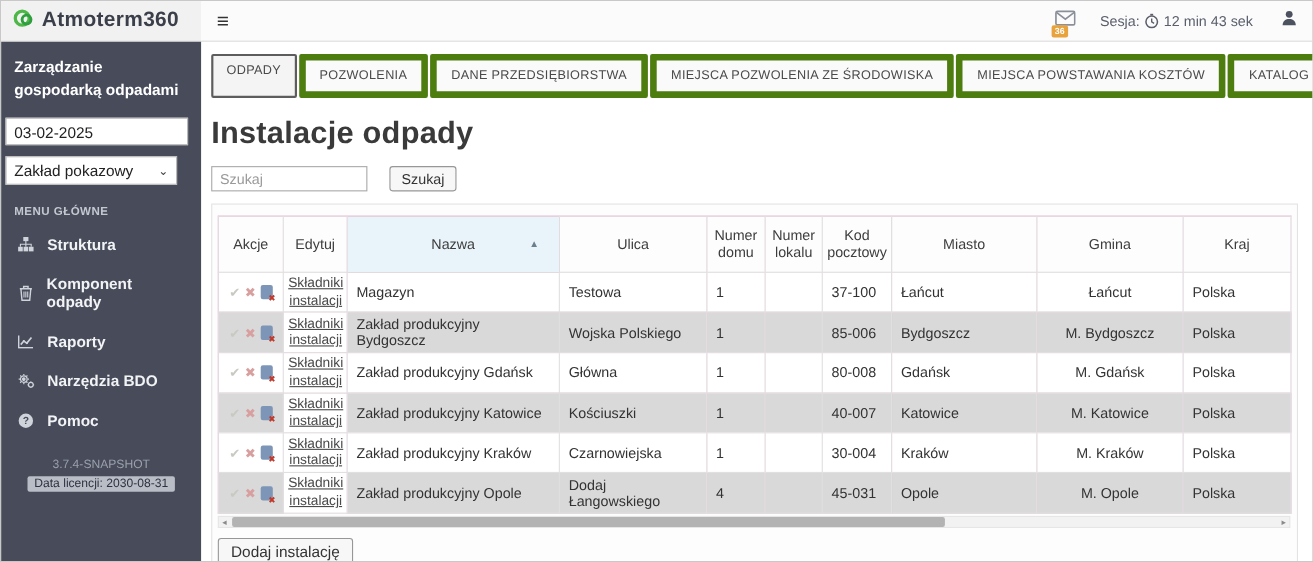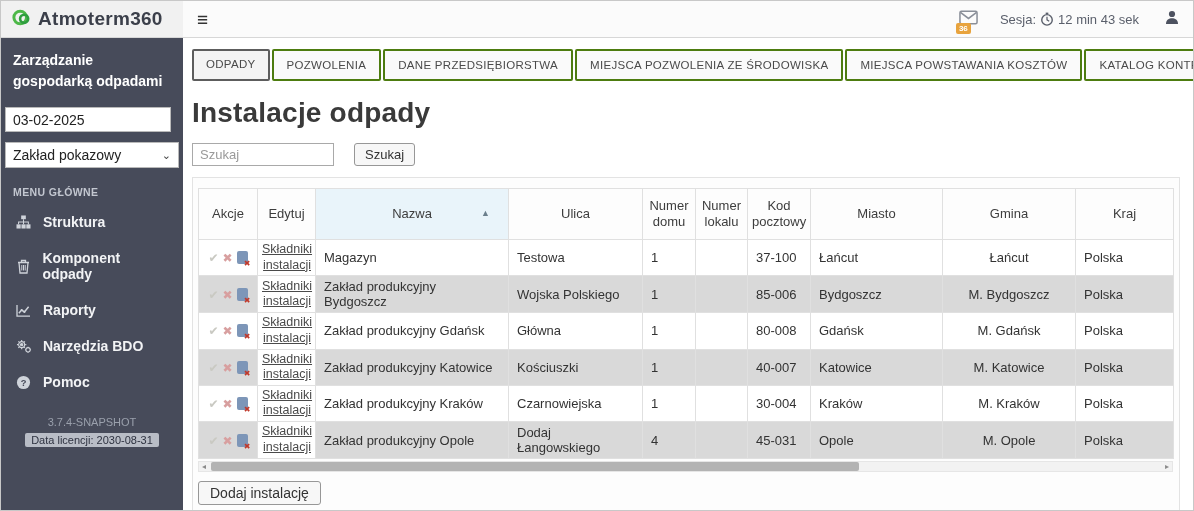--- a/index.html
+++ b/index.html
@@ -24,38 +24,38 @@
   .user-icon-wrap { margin-left:26px; cursor:pointer; }
 
   
   .sidebar { position:absolute; top:37px; left:0; width:182px; bottom:0;
              background:#474b5a; color:#fff; padding-top:12px; }
   .sidebar-title { padding:0 12px; font-size:14px; font-weight:bold; line-height:1.5; }
   .side-input { display:block; width:166px; margin:15px 4px 0 4px; height:25px;
                 border:1px solid #b9b9b9; padding:2px 7px; font-size:14px; color:#222;
                 font-family:"Liberation Sans", sans-serif; background:#fff; }
   .select-box { display:flex; align-items:center; justify-content:space-between;
-                width:174px; margin:10px 4px 0 4px; height:26px; background:#fff;
+                width:156px; margin:10px 4px 0 4px; height:26px; background:#fff;
                 border:1px solid #b9b9b9; padding:2px 7px; font-size:14px; color:#222;
                 cursor:pointer; }
   .select-chevron { font-size:11px; color:#444; }
   .menu-label { margin:18px 12px 0 12px; font-size:10.5px; font-weight:bold;
                 color:#c3c7d0; letter-spacing:.4px; }
   .menu-item { display:flex; align-items:center; gap:11px; padding:10px 14px;
                font-size:14px; font-weight:bold; color:#f2f3f5; cursor:pointer; }
   .menu-item .micon { width:17px; display:flex; justify-content:center; }
   .version { text-align:center; font-size:11px; color:#9aa0ac; margin-top:16px; }
   .license-badge { width:fit-content; margin:5px auto 0 auto; background:#b9bdc6;
                    color:#2e3240; font-size:11px; padding:1px 6px; border-radius:2px; }
 
   
   .main { position:absolute; left:182px; top:37px; right:0; bottom:0; background:#fff;
           padding:11px 13px 0 9px; }
   .tabs { display:flex; gap:2px; }
-  .tab { border:2px solid #4d7c0f; background:#fafafa; color:#4a4a4a; font-size:11.5px;
+  .tab { border:6px solid #4d7c0f; background:#fafafa; color:#4a4a4a; font-size:11.5px;
          letter-spacing:.3px; padding:8px 13px; border-radius:2px; cursor:pointer;
          white-space:nowrap; }
   .tab.active { border:2px solid #5d5d5d; padding:7px 12px; background:#f4f4f4; }
   .page-title { margin-top:16px; font-size:28px; font-weight:bold; color:#3a3a3a;
                 letter-spacing:.2px; }
   .search-row { margin-top:14px; display:flex; gap:20px; align-items:center; }
   .search-input { width:142px; height:23px; border:1px solid #a9a9a9; padding:2px 7px;
                   font-size:13px; font-family:"Liberation Sans", sans-serif; }
   .search-input::placeholder { color:#9a9a9a; }
   .btn { border:1px solid #979797; background:#f7f7f7; color:#333; font-size:13px;

